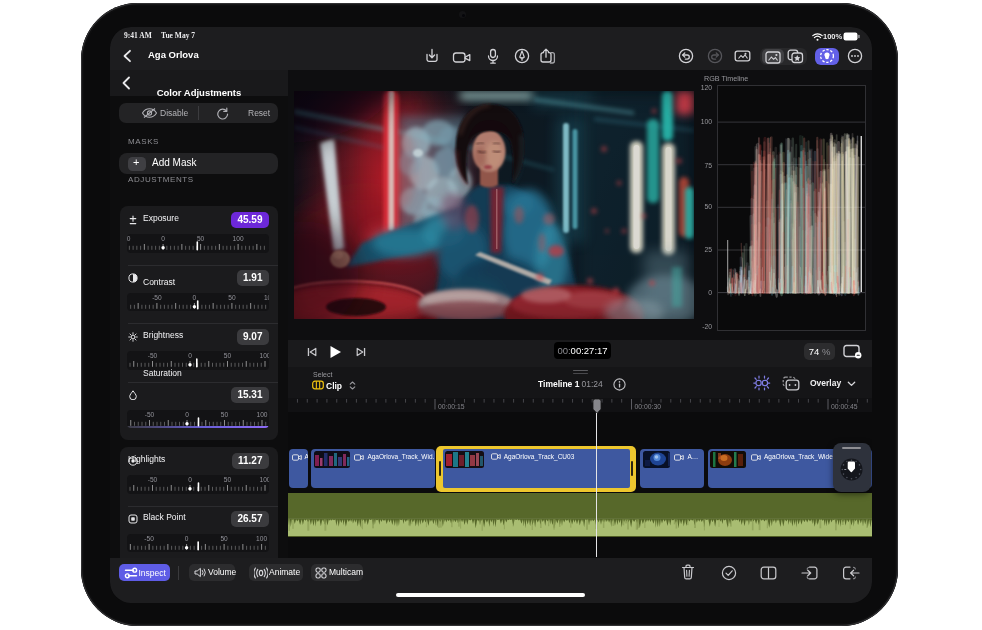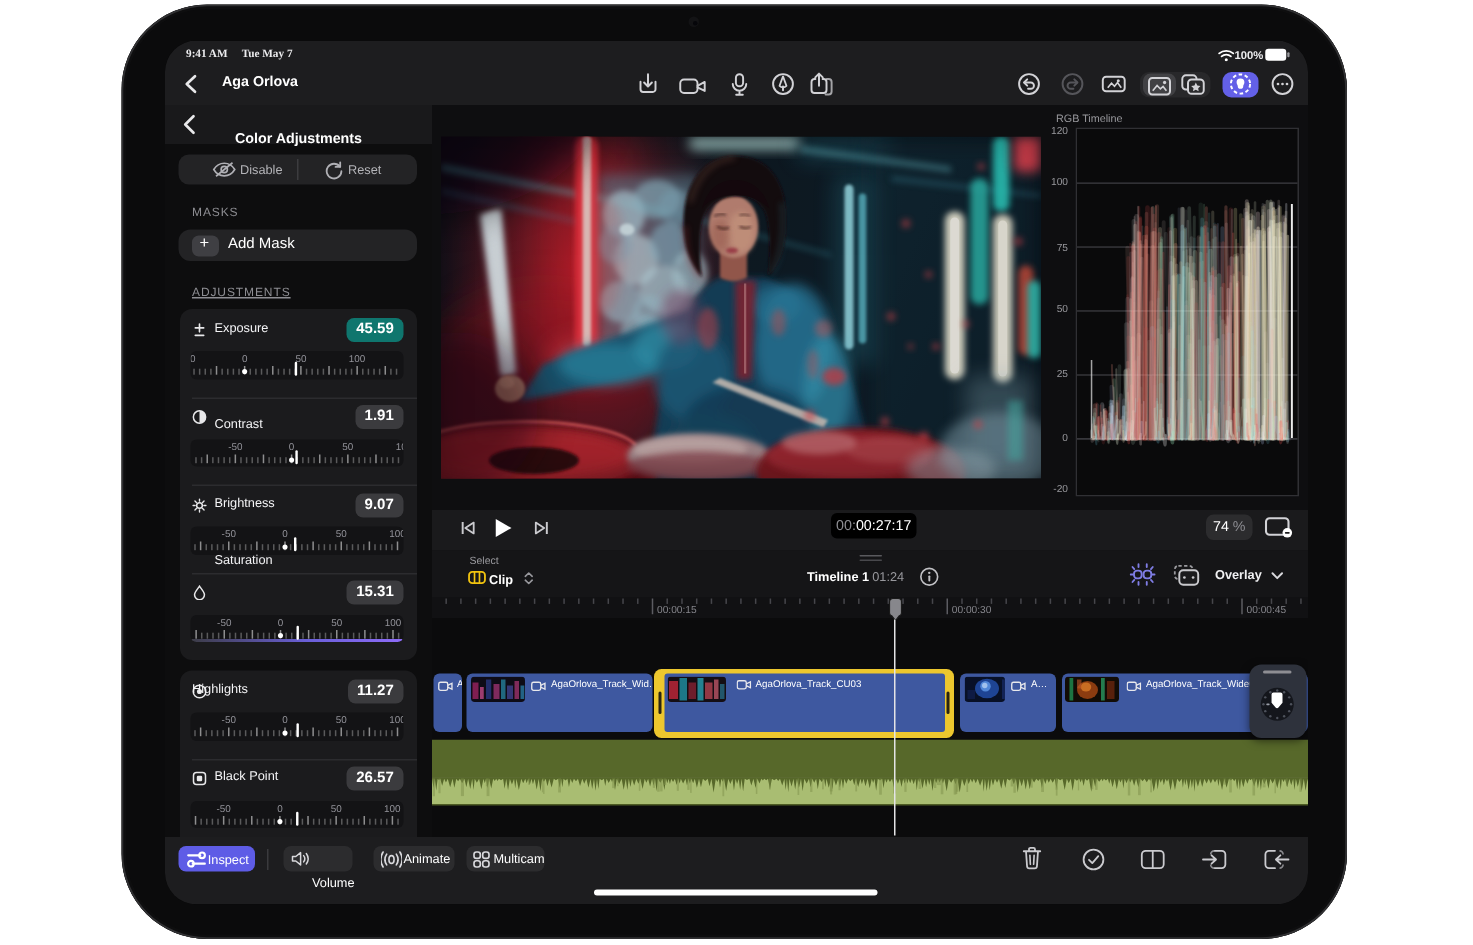--- a/index.html
+++ b/index.html
@@ -91,38 +91,38 @@
     <div style="position:absolute;left:31px;top:80px;line-height:0;"><svg width="17" height="12" viewBox="0 0 17 12" style="">
         <path d="M1.5 6 C3.3 3 5.5 1.8 8.5 1.8 C11.5 1.8 13.7 3 15.5 6 C13.7 9 11.5 10.2 8.5 10.2 C5.5 10.2 3.3 9 1.5 6 Z" stroke="#b0b0b5" stroke-width="1.1" fill="none"></path>
         <circle cx="8.5" cy="6" r="2.1" stroke="#b0b0b5" stroke-width="1.1" fill="none"></circle>
         <line x1="3" y1="10.5" x2="14" y2="1.5" stroke="#b0b0b5" stroke-width="1.1"></line>
       </svg></div>
     <div style="position:absolute;left:50px;top:80.5px;font-size:8.5px;color:#b4b4b8;">Disable</div>
     <div style="position:absolute;left:106px;top:80px;line-height:0;"><svg width="13" height="13" viewBox="0 0 13 13" style="">
         <path d="M10.6 4.1 a4.9 4.9 0 1 0 1 3" stroke="#b0b0b5" stroke-width="1.2" fill="none" stroke-linecap="round"></path>
         <path d="M10.8 1.2 v3.1 h-3.1" stroke="#b0b0b5" stroke-width="1.2" fill="none" stroke-linecap="round" stroke-linejoin="round"></path>
       </svg></div>
-    <div style="position:absolute;left:122px;top:80.5px;font-size:8.5px;color:#b4b4b8;">Reset</div>
+    <div style="position:absolute;left:138px;top:80.5px;font-size:8.5px;color:#b4b4b8;">Reset</div>
     <div style="position:absolute;left:18px;top:110px;font-size:8px;color:#8e8e93;letter-spacing:0.6px;">MASKS</div>
     <div style="position:absolute;left:8.5px;top:126px;width:159.5px;height:20.5px;background:#232325;border-radius:8px;"></div>
     <div style="position:absolute;left:18px;top:129.5px;width:18px;height:14.5px;background:#3f3f43;border-radius:4.5px;"></div>
     <div style="position:absolute;left:23px;top:129px;font-size:11px;color:#fff;">+</div>
     <div style="position:absolute;left:42px;top:130px;font-size:10px;color:#fff;">Add Mask</div>
-    <div style="position:absolute;left:18px;top:163px;font-size:8px;color:#8e8e93;letter-spacing:0.6px;text-decoration:underline;">ADJUSTMENTS</div>
+    <div style="position:absolute;left:18px;top:148px;font-size:8px;color:#8e8e93;letter-spacing:0.6px;">ADJUSTMENTS</div>
     <div style="position:absolute;left:10px;top:179px;width:157.5px;height:234px;background:#1b1b1d;border-radius:8px;"></div>
     <div style="position:absolute;left:10px;top:420px;width:157.5px;height:111px;background:#1b1b1d;border-radius:8px 8px 0 0;"></div>
     <div style="position:absolute;left:18px;top:237.5px;width:149.5px;height:1px;background:#2c2c2f;"></div>
     <div style="position:absolute;left:18px;top:296px;width:149.5px;height:1px;background:#2c2c2f;"></div>
     <div style="position:absolute;left:18px;top:354.5px;width:149.5px;height:1px;background:#2c2c2f;"></div>
     <div style="position:absolute;left:18px;top:478.5px;width:149.5px;height:1px;background:#2c2c2f;"></div>
     <svg width="10" height="10" viewBox="0 0 10 10" style="position:absolute;left:18px;top:187.5px;">
       <path d="M2.2 3.6 h5.6 M5 1 v5.2 M2.2 8.6 h5.6" stroke="#e8e8ea" stroke-width="1.1" fill="none" stroke-linecap="round"></path>
     </svg>
     <div style="position:absolute;left:33px;top:185.5px;font-size:8.5px;color:#f4f4f6;">Exposure</div>
-    <div style="position:absolute;right:603.5px;top:184.5px;height:16px;line-height:16.5px;padding:0 6px;background:#0f766e;border-radius:5px;font-size:10px;font-weight:bold;color:#fff;">45.59</div>
+    <div style="position:absolute;right:603.5px;top:184.5px;height:16px;line-height:16.5px;padding:0 6px;background:#6d28d9;border-radius:5px;font-size:10px;font-weight:bold;color:#fff;">45.59</div>
     <div style="position:absolute;left:17.0px;top:207.0px;width:141.5px;height:18.5px;background:#131315;border-radius:4px;overflow:hidden;">
       <svg width="141.5" height="18.5" viewBox="0 0 141.5 18.5" style="position:absolute;left:0;top:0;">
         <rect x="1.85" y="11.8" width="1" height="4" fill="rgba(255,255,255,0.30)"></rect>
         <rect x="5.60" y="11.8" width="1" height="4" fill="rgba(255,255,255,0.30)"></rect>
         <rect x="9.35" y="11.8" width="1" height="4" fill="rgba(255,255,255,0.30)"></rect>
         <rect x="13.10" y="11.8" width="1" height="4" fill="rgba(255,255,255,0.30)"></rect>
         <rect x="16.85" y="10" width="1" height="5.8" fill="rgba(255,255,255,0.52)"></rect>
         <rect x="20.60" y="11.8" width="1" height="4" fill="rgba(255,255,255,0.30)"></rect>
         <rect x="24.35" y="11.8" width="1" height="4" fill="rgba(255,255,255,0.30)"></rect>
         <rect x="28.10" y="11.8" width="1" height="4" fill="rgba(255,255,255,0.30)"></rect>
@@ -1542,21 +1542,21 @@
         <path d="M12.5 8.8 h-8" stroke="#fff" stroke-width="1.5" stroke-linecap="round"></path>
         <circle cx="3.3" cy="8.8" r="1.9" stroke="#fff" stroke-width="1.4" fill="none"></circle>
       </svg></div>
     <div style="position:absolute;left:28.5px;top:540.5px;font-size:8.5px;color:#fff;">Inspect</div>
     <div style="position:absolute;left:67.5px;top:539px;width:1px;height:13.5px;background:#3a3a3d;"></div>
     <div style="position:absolute;left:78.5px;top:537px;width:46.5px;height:17px;background:#2c2c2e;border-radius:5px;"></div>
     <div style="position:absolute;left:83.5px;top:540px;line-height:0;"><svg width="13" height="11" viewBox="0 0 13 11" style="">
         <path d="M1 4 h2.2 L6.4 1.4 v8.2 L3.2 7 H1 Z" stroke="#d8d8dc" stroke-width="1" fill="none" stroke-linejoin="round"></path>
         <path d="M8.4 3.4 a3.4 3.4 0 0 1 0 4.2 M10.2 2 a6 6 0 0 1 0 7" stroke="#d8d8dc" stroke-width="1" fill="none" stroke-linecap="round"></path>
       </svg></div>
-    <div style="position:absolute;left:98px;top:556px;font-size:8.5px;color:#fff;">Volume</div>
+    <div style="position:absolute;left:98px;top:540px;font-size:8.5px;color:#fff;">Volume</div>
     <div style="position:absolute;left:139px;top:537px;width:53.5px;height:17px;background:#2c2c2e;border-radius:5px;"></div>
     <div style="position:absolute;left:143.5px;top:539.5px;line-height:0;"><svg width="14" height="12" viewBox="0 0 14 12" style="">
         <ellipse cx="7" cy="6" rx="1.7" ry="2.6" stroke="#d8d8dc" stroke-width="1.1" fill="none"></ellipse>
         <path d="M3.8 2.4 a6.5 6.5 0 0 0 0 7.2 M10.2 2.4 a6.5 6.5 0 0 1 0 7.2" stroke="#d8d8dc" stroke-width="1.1" fill="none" stroke-linecap="round"></path>
         <path d="M1.4 1 a9.5 9.5 0 0 0 0 10 M12.6 1 a9.5 9.5 0 0 1 0 10" stroke="#d8d8dc" stroke-width="1.1" fill="none" stroke-linecap="round"></path>
       </svg></div>
     <div style="position:absolute;left:159px;top:540px;font-size:8.5px;color:#fff;">Animate</div>
     <div style="position:absolute;left:200.5px;top:537px;width:52.5px;height:17px;background:#2c2c2e;border-radius:5px;"></div>
     <div style="position:absolute;left:205px;top:539.5px;line-height:0;"><svg width="12" height="12" viewBox="0 0 12 12" style="">
         <rect x="1" y="1" width="4.2" height="4.2" rx="1.6" stroke="#d8d8dc" stroke-width="1.1" fill="none"></rect>

